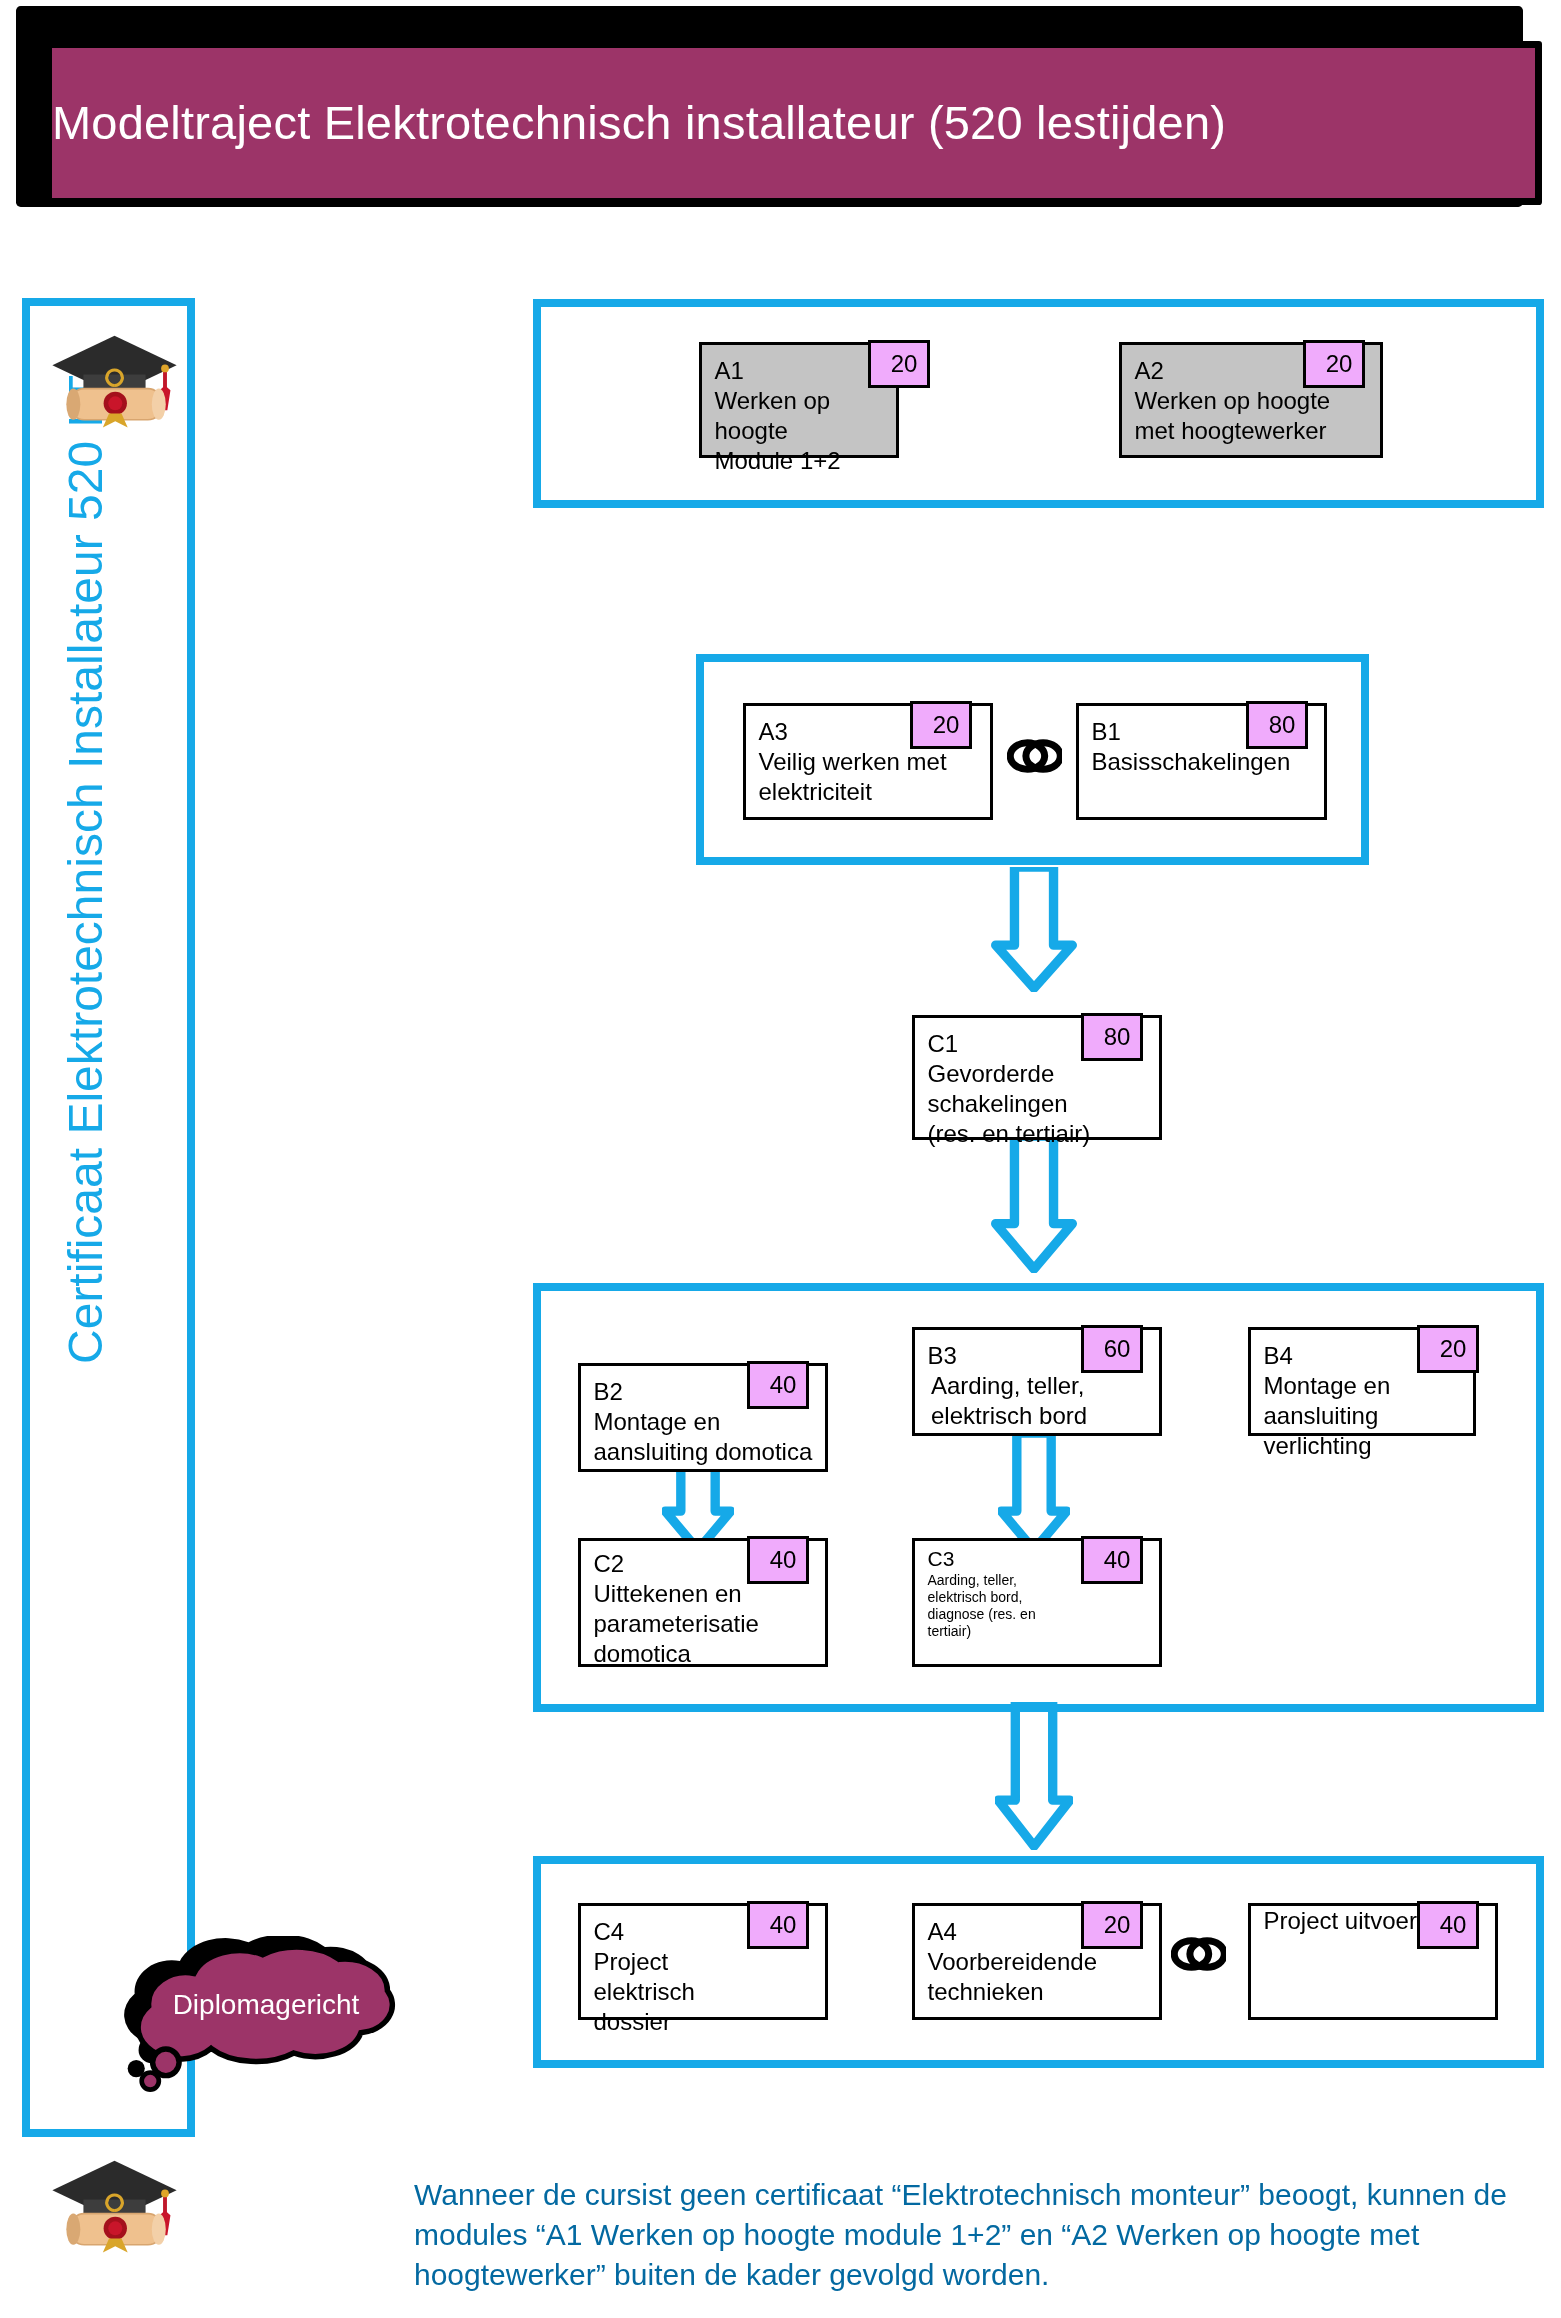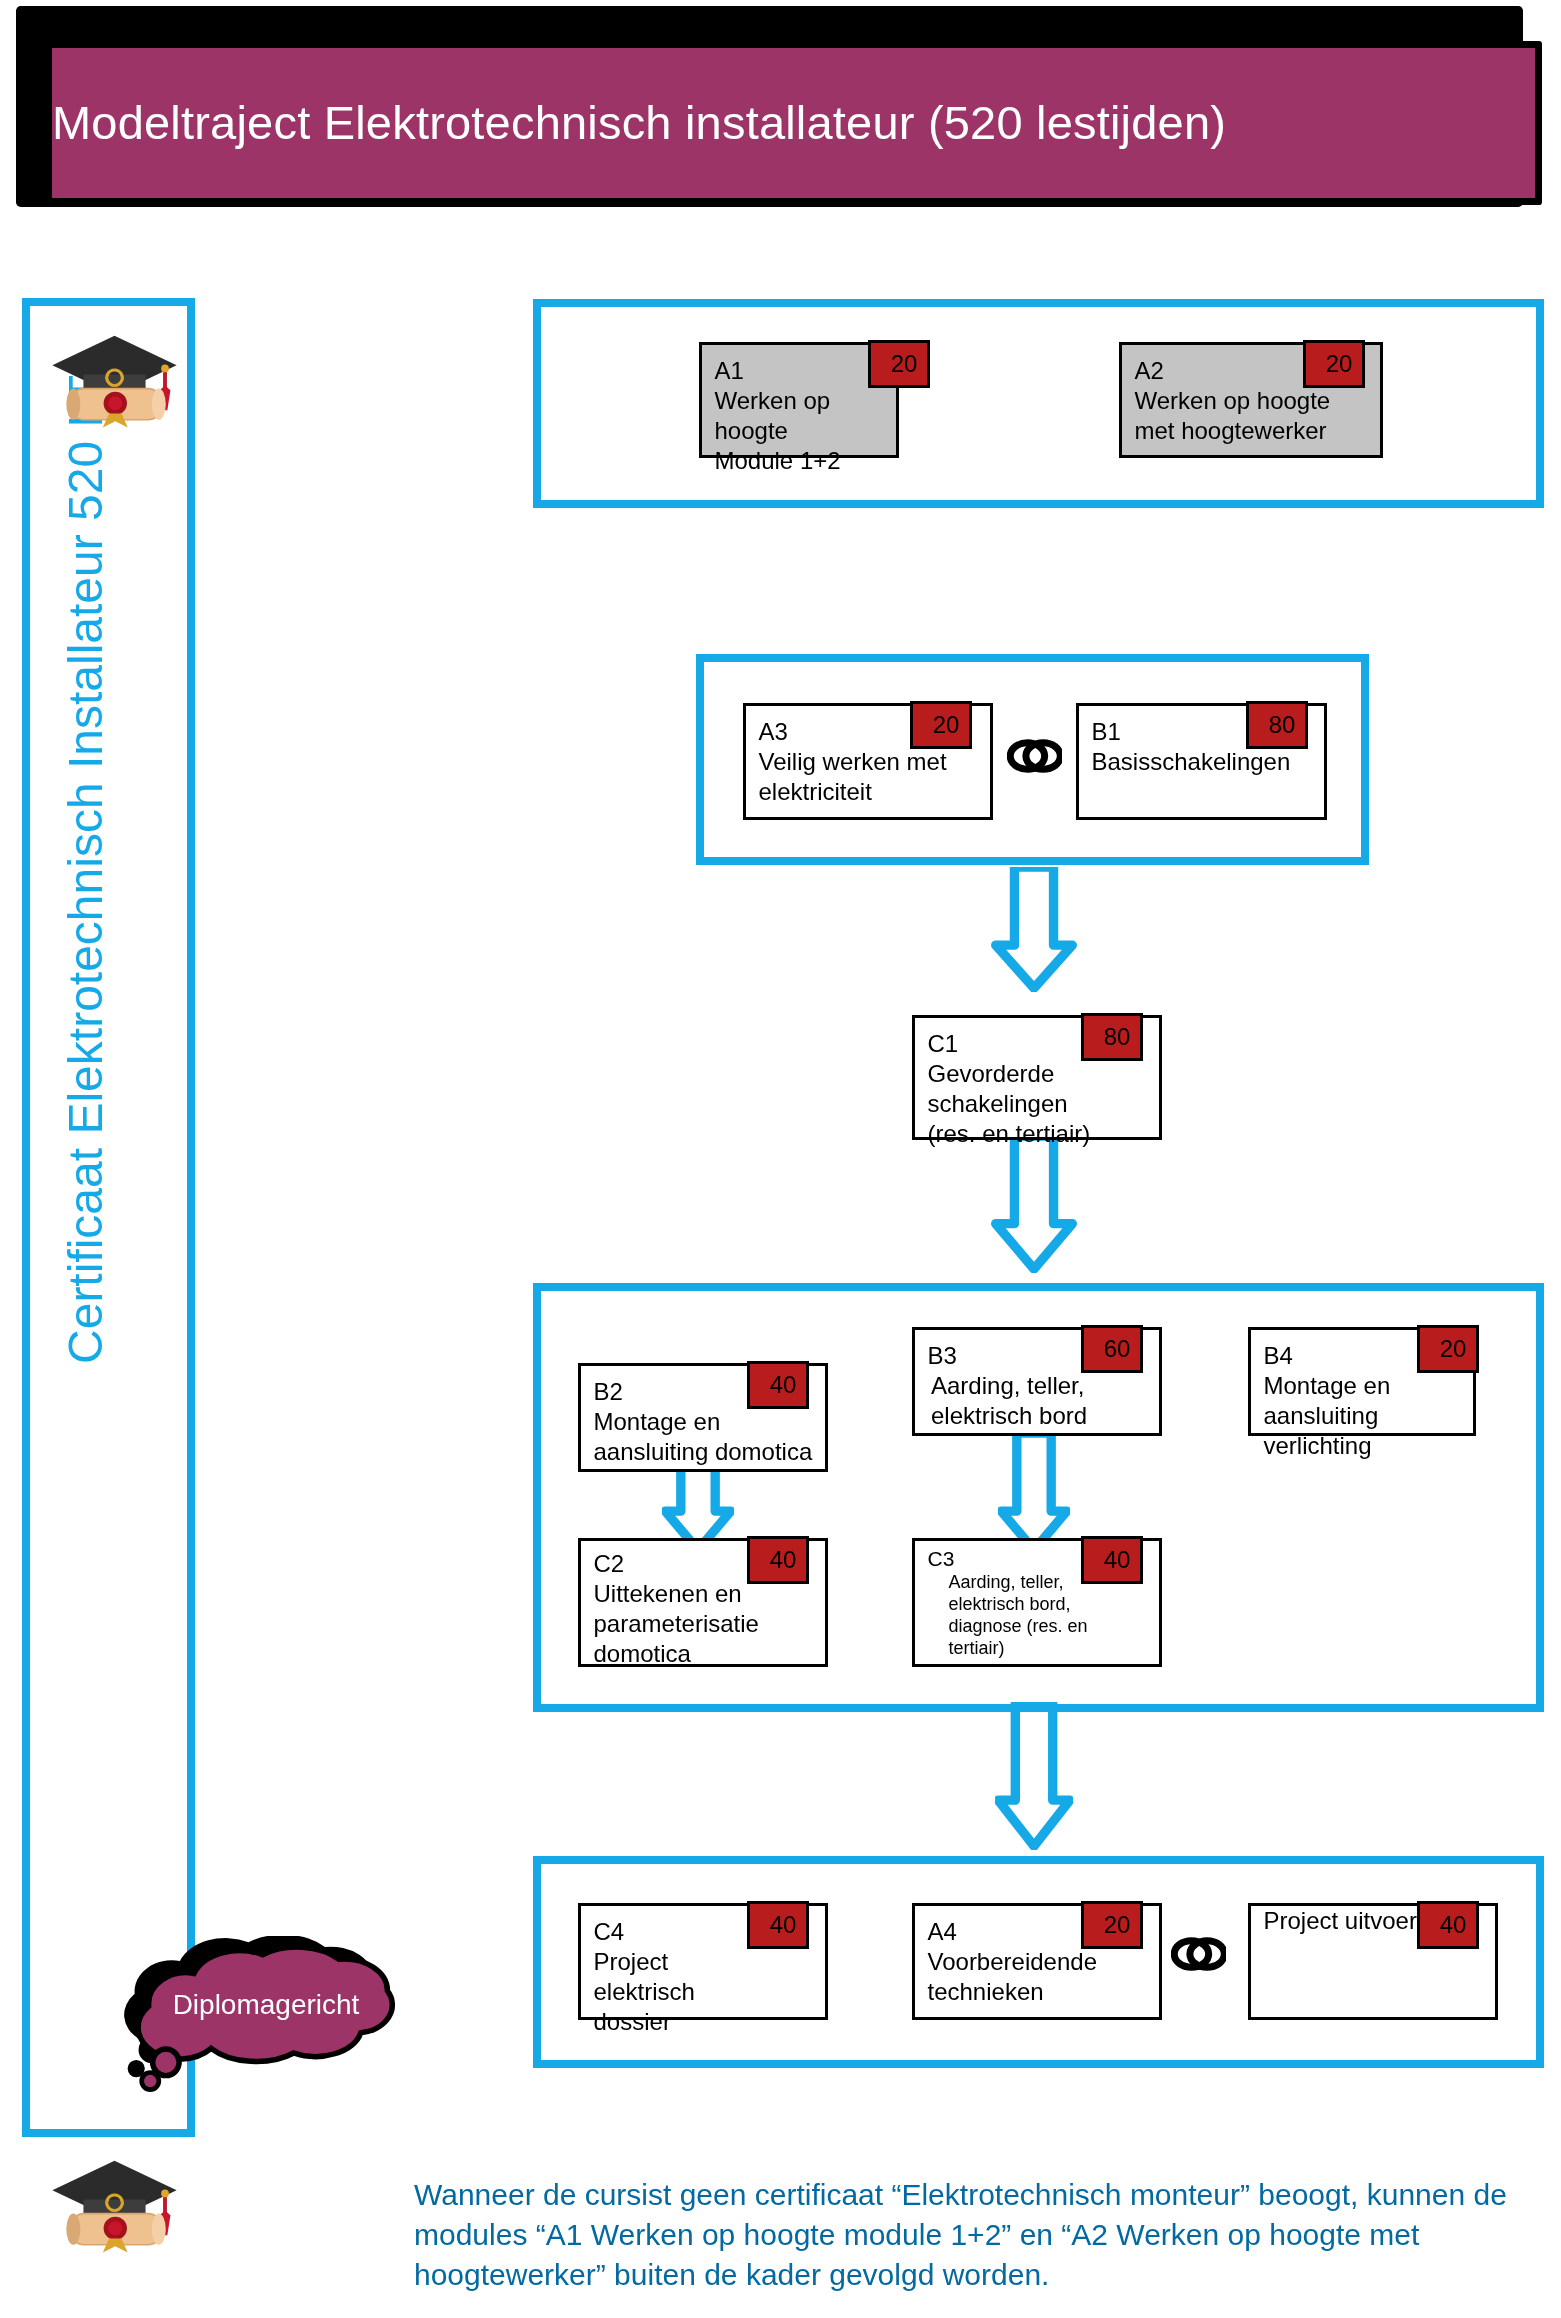--- a/index.html
+++ b/index.html
@@ -28,22 +28,22 @@
 
   
   .group-box{border:8.6px solid #16A9E8;box-sizing:border-box;background:transparent;}
 
   
   .module{box-sizing:border-box;border:3.9px solid #000000;background:#ffffff;}
   .module.shaded{background:#C4C4C4;}
   .module .mcode{font-size:24px;color:#000;line-height:1.25;padding:11px 0 0 12.5px;}
   .module .mtitle{font-size:24px;color:#000;line-height:1.25;padding:0 0 0 12.5px;
                   max-width:86%;}
-  .module .mtitle.small{font-size:18px;line-height:1.22;margin-left:21px;}
-  .badge{position:absolute;background:#b91c1c;border:3.9px solid #000000;
+  .module .mtitle.small{font-size:14px;line-height:1.22;}
+  .badge{position:absolute;background:#f0abfc;border:3.9px solid #000000;
          box-sizing:border-box;display:flex;align-items:center;justify-content:center;
          font-size:24px;color:#000;padding-left:10px;}
 
   
   .chain{width:55px;height:36px;}
 
   
   #bubble{left:94px;top:1936px;width:359px;height:156px;text-align:center;}
   #bubble-text{position:absolute;left:0;top:0;width:344px;height:137px;
                display:flex;align-items:center;justify-content:center;

